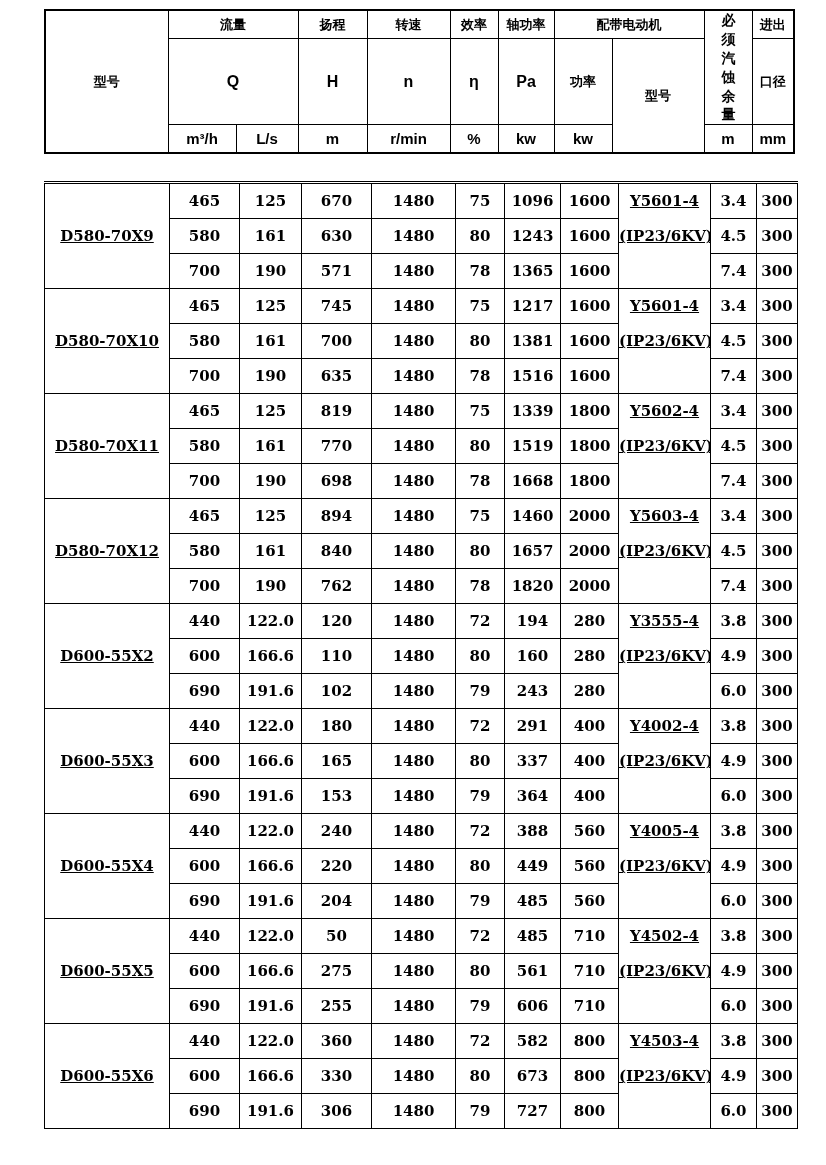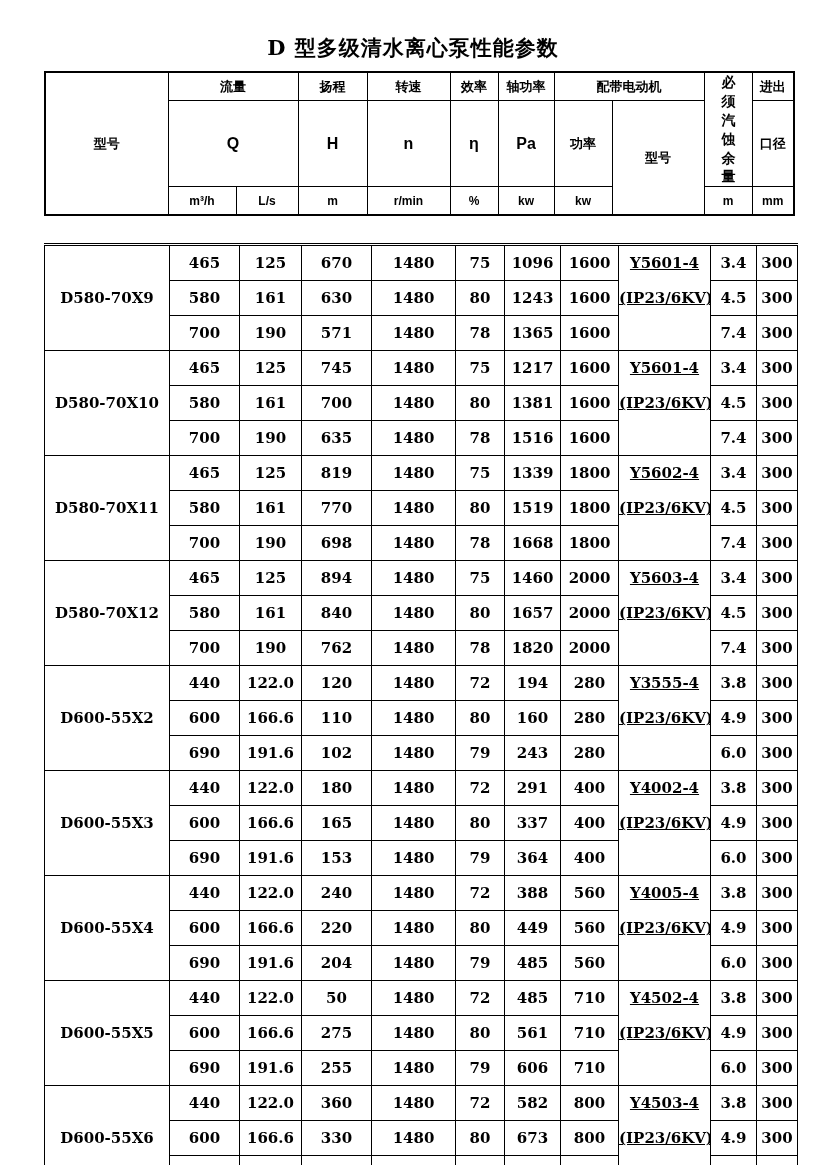--- a/index.html
+++ b/index.html
@@ -49,50 +49,49 @@
     font-size: 13px;
   }
   .sym {
     font-family: "Liberation Sans", sans-serif;
     font-weight: bold;
     font-size: 16px;
   }
   .unit {
     font-family: "Liberation Sans", sans-serif;
     font-weight: bold;
-    font-size: 12px;
+    font-size: 15px;
   }
   .npsh-head {
     font-size: 14px;
     line-height: 1.35;
     padding: 0 17px;
   }
   
   .body-table {
     margin-top: 27px;
     width: 753px;
     border: 1px solid #000;
     border-top: 3px double #000;
   }
   .body-table td {
     height: 34px;
     font-family: "DejaVu Serif", "Liberation Serif", serif;
     font-weight: bold;
     font-size: 15px;
   }
-  .model-cell { font-size: 14px; letter-spacing: 0; }
+  .model-cell { font-size: 14px; letter-spacing: 0; text-decoration: underline; }
   .motor-cell { vertical-align: top; font-size: 14px; text-decoration: underline; }
   .motor-cell div { height: 35px; line-height: 35px; }
 </style>
 </head>
 <body>
 
 <div class="page">
 
-  <h1 class="doc-title">D 型多级清水离心泵性能参数</h1>
 
   <table class="head-table">
     <colgroup>
       <col style="width:123px">
         <col style="width:68px">
         <col style="width:62px">
       <col style="width:69px">
         <col style="width:83px">
         <col style="width:48px">
       <col style="width:56px">

